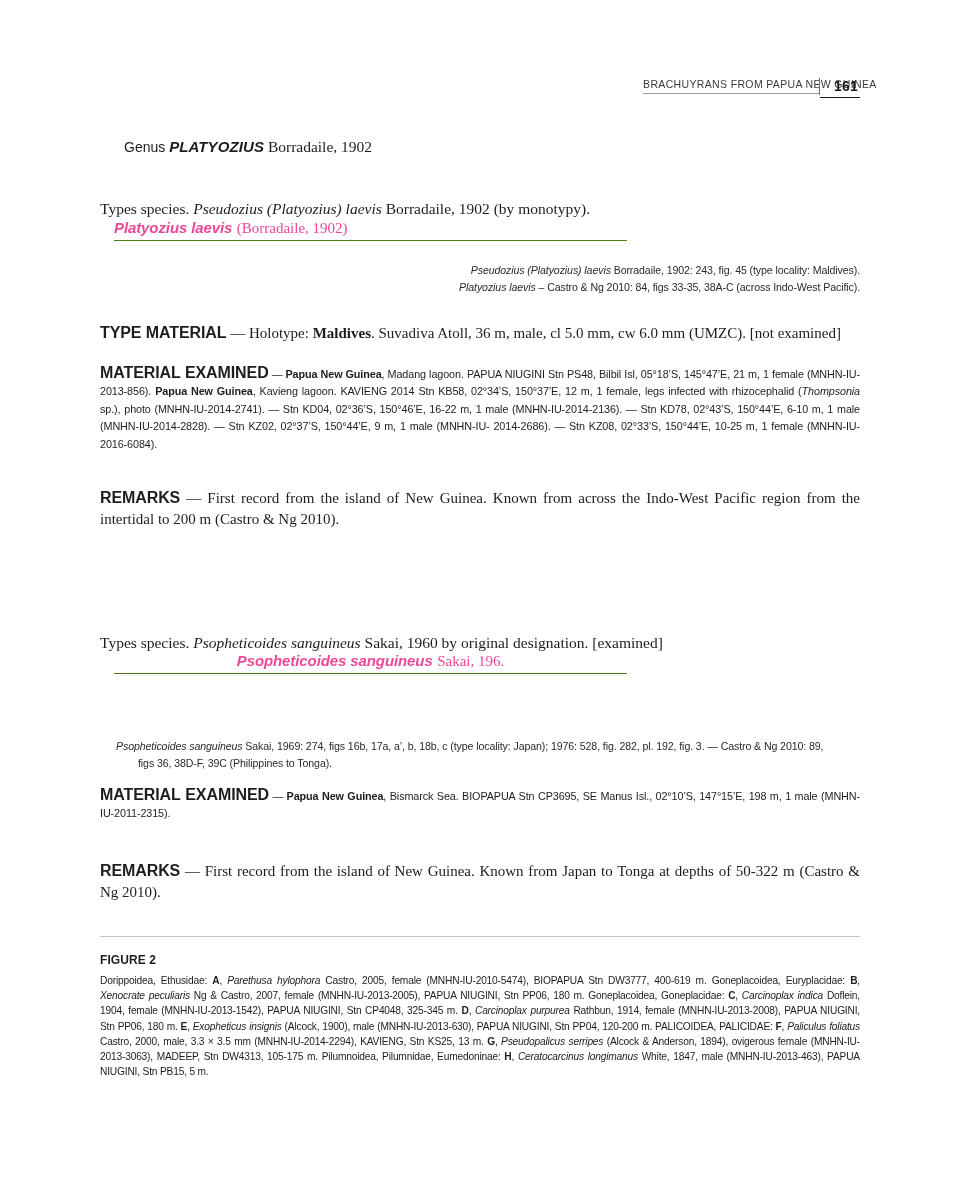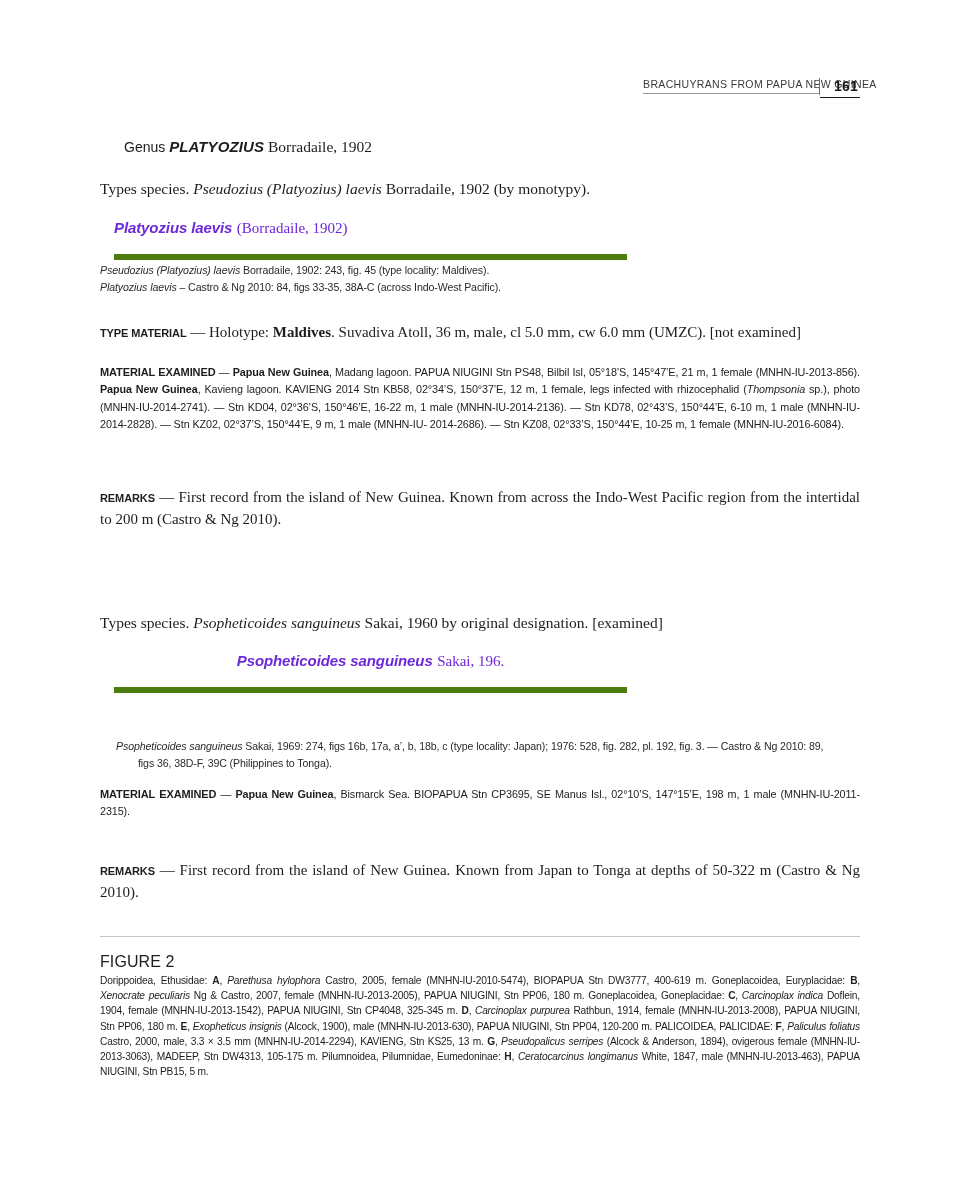--- a/index.html
+++ b/index.html
@@ -90,30 +90,31 @@
     margin-top: 23px;
   }
 
   .typespecies {
     position: absolute;
     left: 0;
     font-family: "Liberation Serif", serif;
     font-size: 15.5px;
     color: #1d1d1d;
     white-space: nowrap;
+    margin-top: 20px;
   }
   .typespecies i { font-style: italic; }
 
   .species-head {
     position: absolute;
     left: 14px;
     width: 513px;
-    padding-bottom: 17px;
-    border-bottom: 6px solid #4d7c0f;
-    color: #6d28d9;
+    padding-bottom: 3px;
+    border-bottom: 1px solid #4d7c0f;
+    color: #ec4899;
   }
   .species-head .sname {
     font-family: "Liberation Sans", sans-serif;
     font-weight: bold;
     font-style: italic;
     font-size: 15px;
     letter-spacing: -0.1px;
   }
   .species-head .sauth {
     font-family: "Liberation Serif", serif;
@@ -136,21 +137,21 @@
 
   .para {
     position: absolute;
     left: 0;
     width: 760px;
     color: #1d1d1d;
   }
   .para .lbl {
     font-family: "Liberation Sans", sans-serif;
     font-weight: bold;
-    font-size: 11px;
+    font-size: 16px;
     letter-spacing: -0.1px;
   }
   
   .para.serifbody {
     font-family: "Liberation Serif", serif;
     font-size: 15px;
     line-height: 21px;
     text-align: justify;
   }
   .para.serifbody b { font-weight: bold; }
@@ -172,22 +173,22 @@
     top: 936px;
     width: 760px;
     height: 0;
     border-top: 1.4px solid #c6c6c6;
   }
   .fig-label {
     position: absolute;
     left: 0;
     top: 953px;
     font-family: "Liberation Sans", sans-serif;
-    font-weight: normal;
-    font-size: 16px;
+    font-weight: bold;
+    font-size: 12px;
     letter-spacing: 0.1px;
     color: #1d1d1d;
   }
   .fig-caption {
     position: absolute;
     left: 0;
     top: 973px;
     width: 760px;
     font-family: "Liberation Sans", sans-serif;
     font-size: 10.2px;
@@ -221,21 +222,21 @@
       <span>Types species.</span>
       <i>Pseudozius (Platyozius) laevis</i>
       <span>Borradaile, 1902 (by monotypy).</span>
     </div>
 
     <div class="species-head" style="top:219px;">
       <span class="sname">Platyozius laevis</span>
       <span class="sauth">(Borradaile, 1902)</span>
     </div>
 
-    <div class="synonymy" style="top:262px;">
+    <div class="synonymy" style="top:262px;text-align:right;">
       <span class="ln"><i>Pseudozius (Platyozius) laevis</i> Borradaile, 1902: 243, fig. 45 (type locality: Maldives).</span>
       <span class="ln"><i>Platyozius laevis</i> – Castro &amp; Ng 2010: 84, figs 33-35, 38A-C (across Indo-West Pacific).</span>
     </div>
 
     <div class="para serifbody" style="top:322px;">
       <span class="lbl">TYPE MATERIAL</span>
       <span>— Holotype: <b>Maldives</b>. Suvadiva Atoll, 36 m, male, cl 5.0 mm, cw 6.0 mm (UMZC). [not examined]</span>
     </div>
 
     <div class="para sansbody" style="top:364px;">

